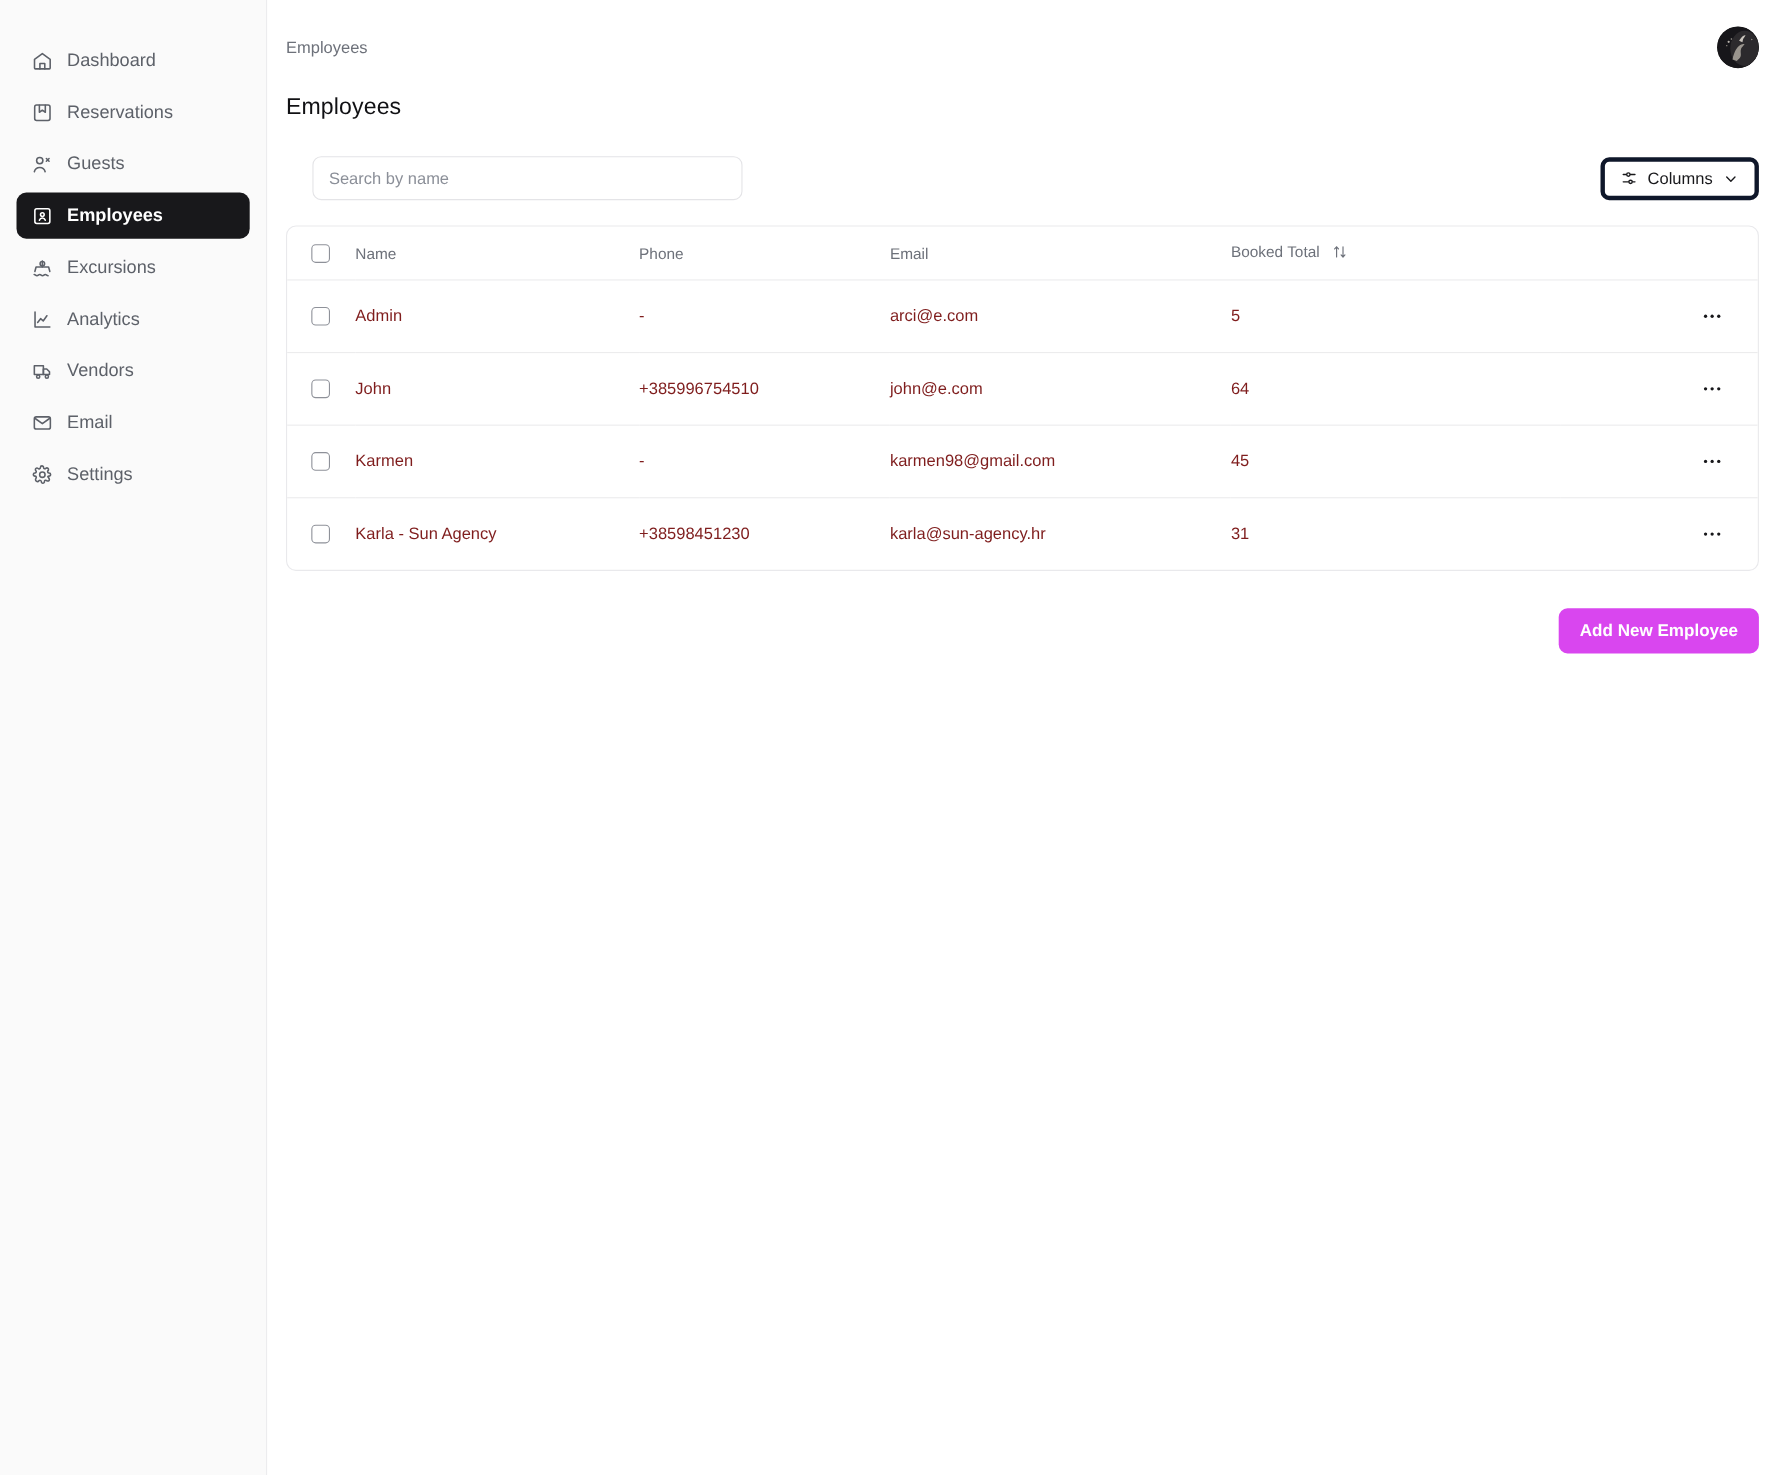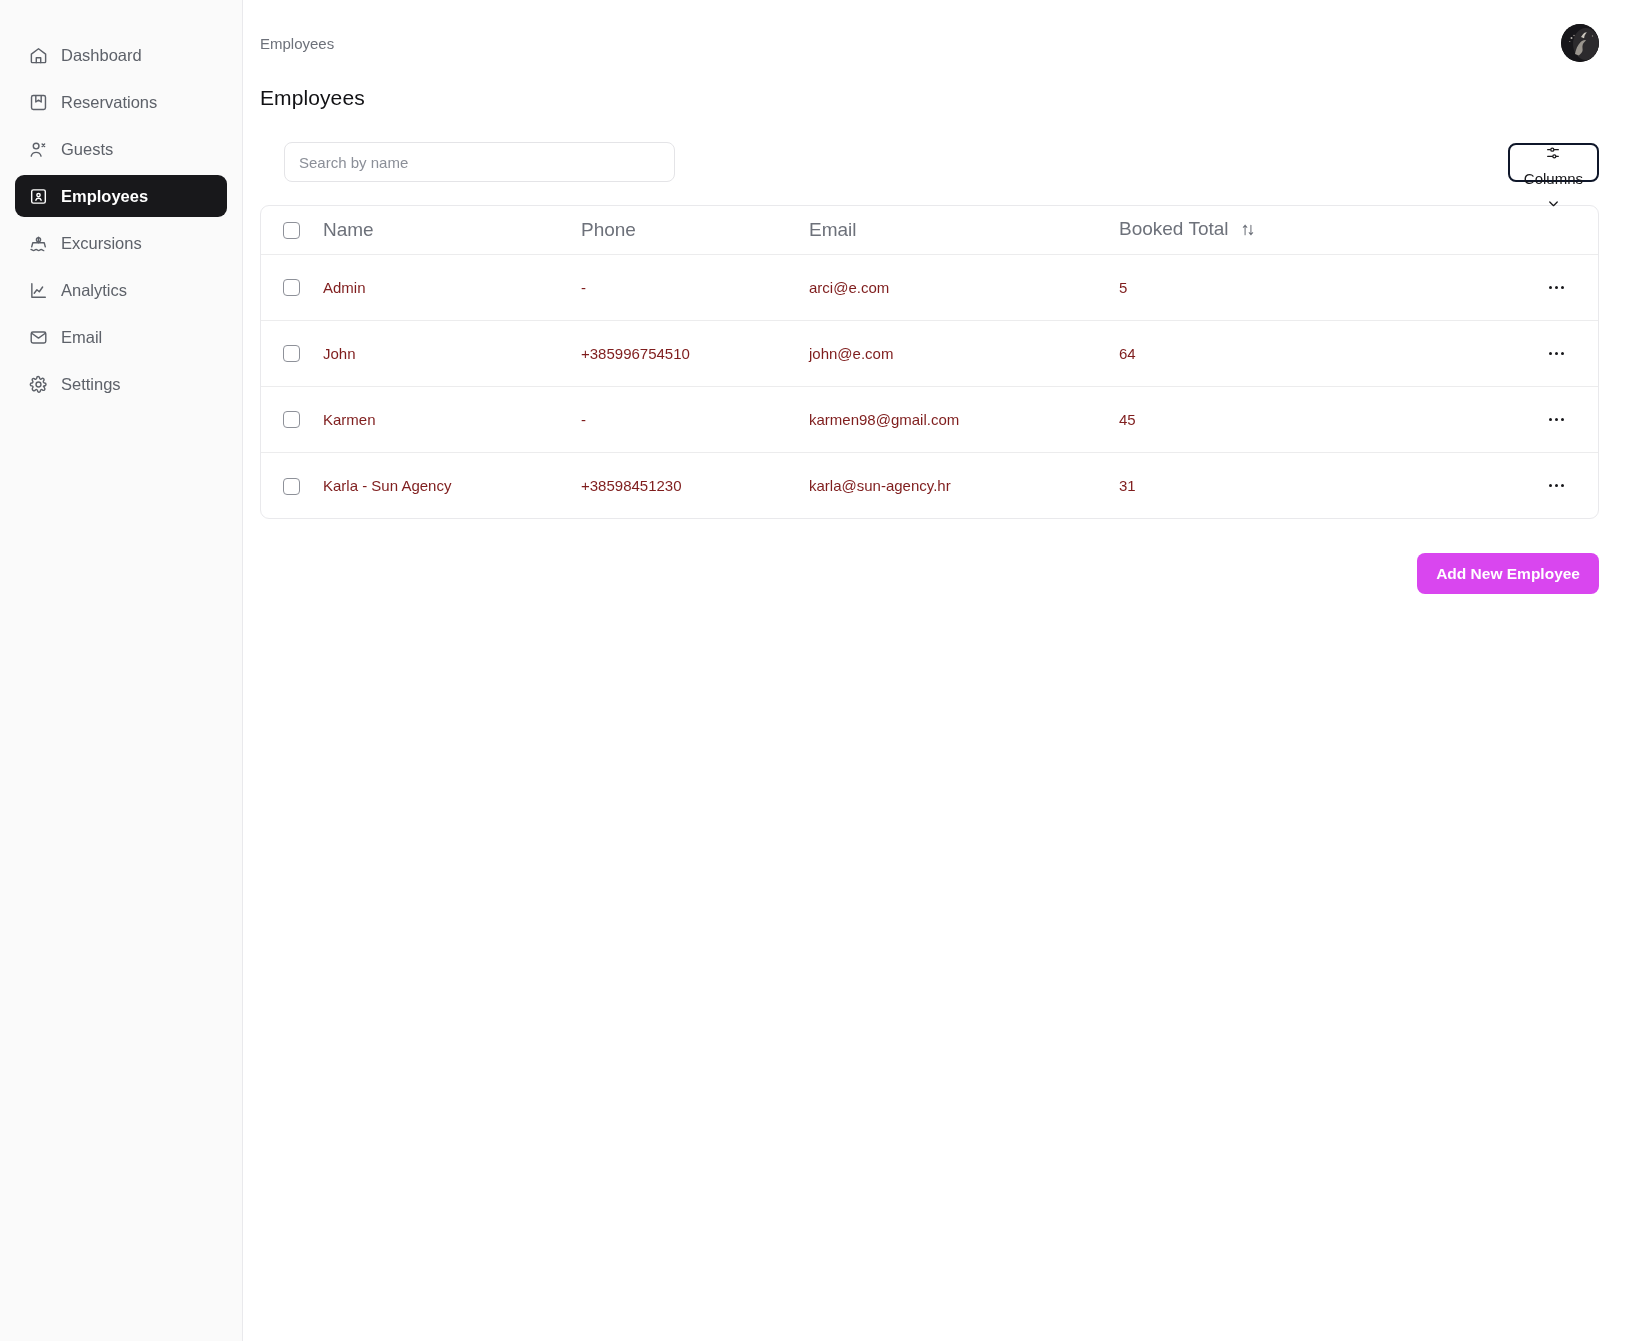--- a/index.html
+++ b/index.html
@@ -94,42 +94,41 @@
     outline: none;
   }
   .search-input::placeholder { color: #8b8f98; }
 
   .columns-btn {
     display: inline-flex;
     align-items: center;
     gap: 9px;
     height: 39px;
     padding: 0 14px;
-    border: 2px solid #0f172a;
+    border: 4px solid #0f172a;
     border-radius: 8px;
     background: #fff;
     font-size: 15px;
     color: #18181b;
     cursor: pointer;
     font-family: "Liberation Sans", sans-serif;
-    flex-direction: column;
   }
   .columns-btn svg { display: block; }
 
   
   .table-card {
     border: 1px solid #e9e9ec;
     border-radius: 9px;
     overflow: hidden;
     background: #fff;
   }
   table { width: 100%; border-collapse: collapse; }
   thead th {
     text-align: left;
-    font-size: 19px;
+    font-size: 14px;
     font-weight: 400;
     color: #6d717a;
     height: 48px;
     padding: 0;
     border-bottom: 1px solid #ececed;
     vertical-align: middle;
   }
   tbody td {
     font-size: 15px;
     color: #7f1d1d;
@@ -266,20 +265,31 @@
       <div class="nav-item">
         <span class="ico">
           <svg viewBox="0 0 24 24" fill="none" stroke="currentColor" stroke-width="1.8" stroke-linecap="round" stroke-linejoin="round">
             <path d="M3.6 3.4v17.2h17"></path>
               <path d="M6.6 15.4l3.4-4.4 3 2.6 4.2-6"></path>
           </svg>
         </span>
         <span class="nav-label">Analytics</span>
       </div>
 
+      <div class="nav-item">
+        <span class="ico">
+          <svg viewBox="0 0 24 24" fill="none" stroke="currentColor" stroke-width="1.8" stroke-linecap="round" stroke-linejoin="round">
+            <path d="M2.8 5.6h10.4v10.2H2.8z"></path>
+              <path d="M13.2 9.4h3.8l3.2 3.2v3.2h-7z"></path>
+              <circle cx="7.2" cy="18.2" r="1.8"></circle>
+              <circle cx="17.2" cy="18.2" r="1.8"></circle>
+          </svg>
+        </span>
+        <span class="nav-label">Vendors</span>
+      </div>
 
 
       <div class="nav-item">
         <span class="ico">
           <svg viewBox="0 0 24 24" fill="none" stroke="currentColor" stroke-width="1.8" stroke-linecap="round" stroke-linejoin="round">
             <rect x="2.8" y="5" width="18.4" height="14" rx="2.2"></rect>
               <path d="M3.4 6.6 12 12.8l8.6-6.2"></path>
           </svg>
         </span>
         <span class="nav-label">Email</span>

